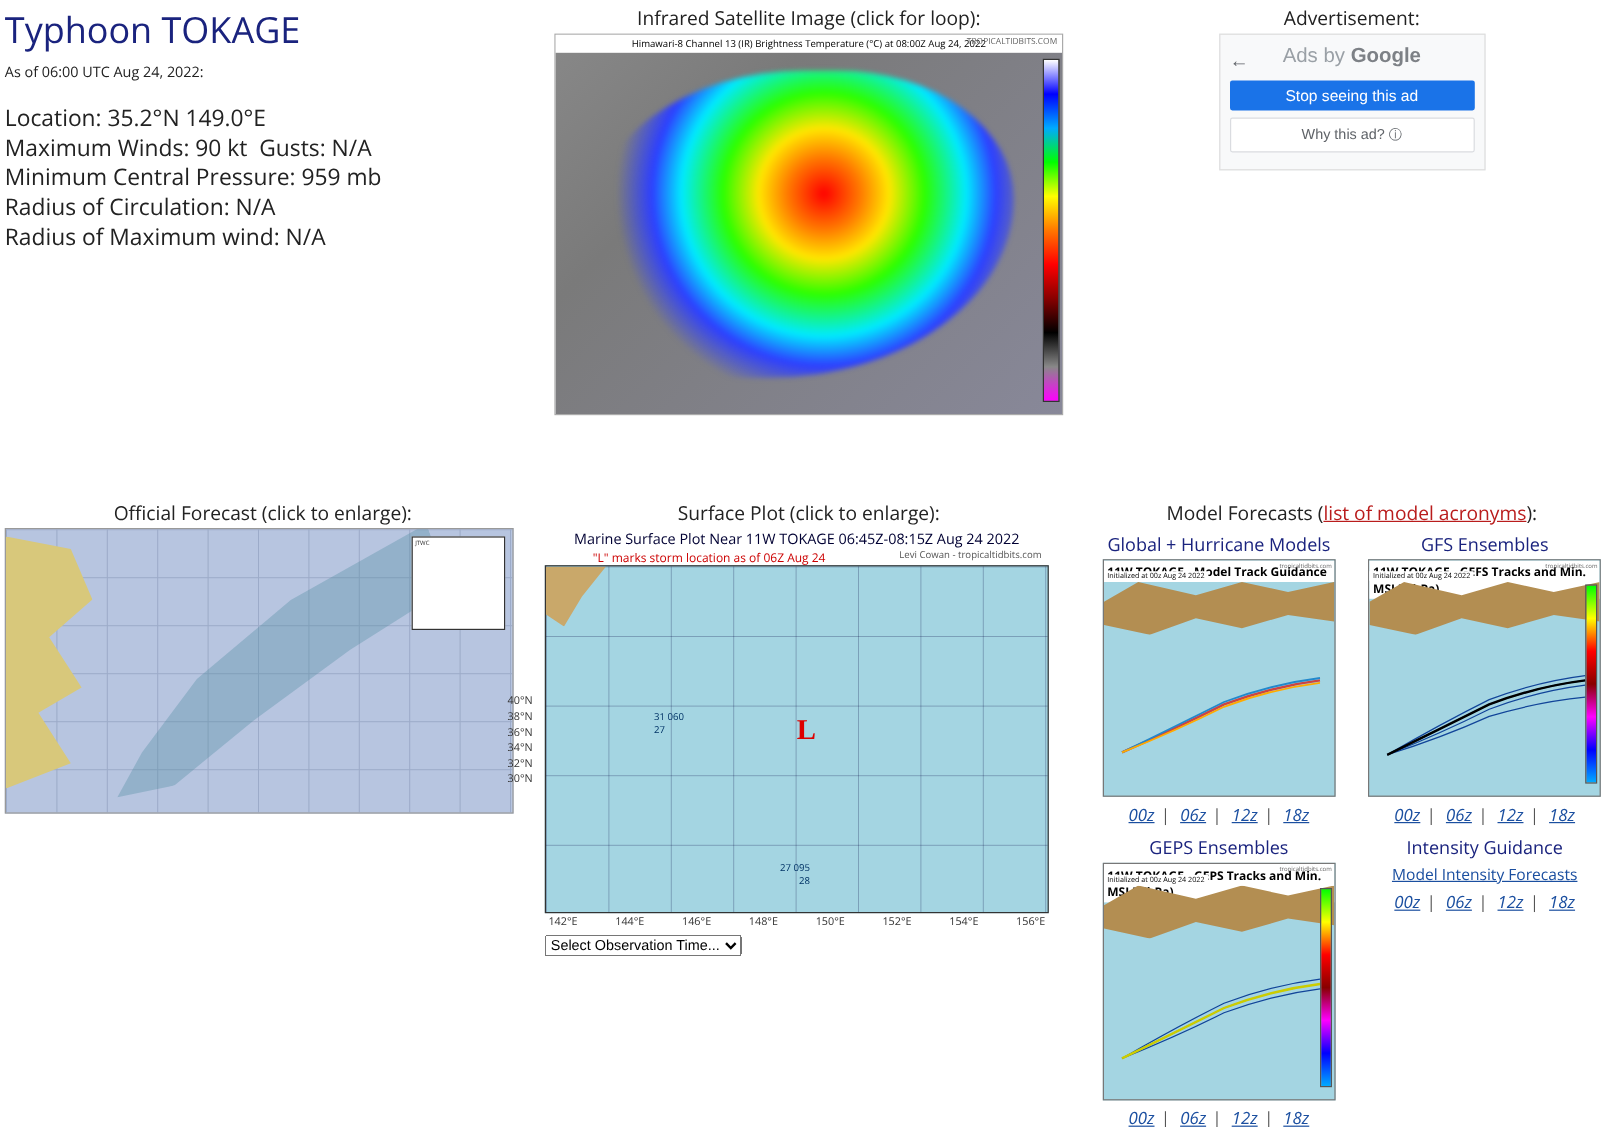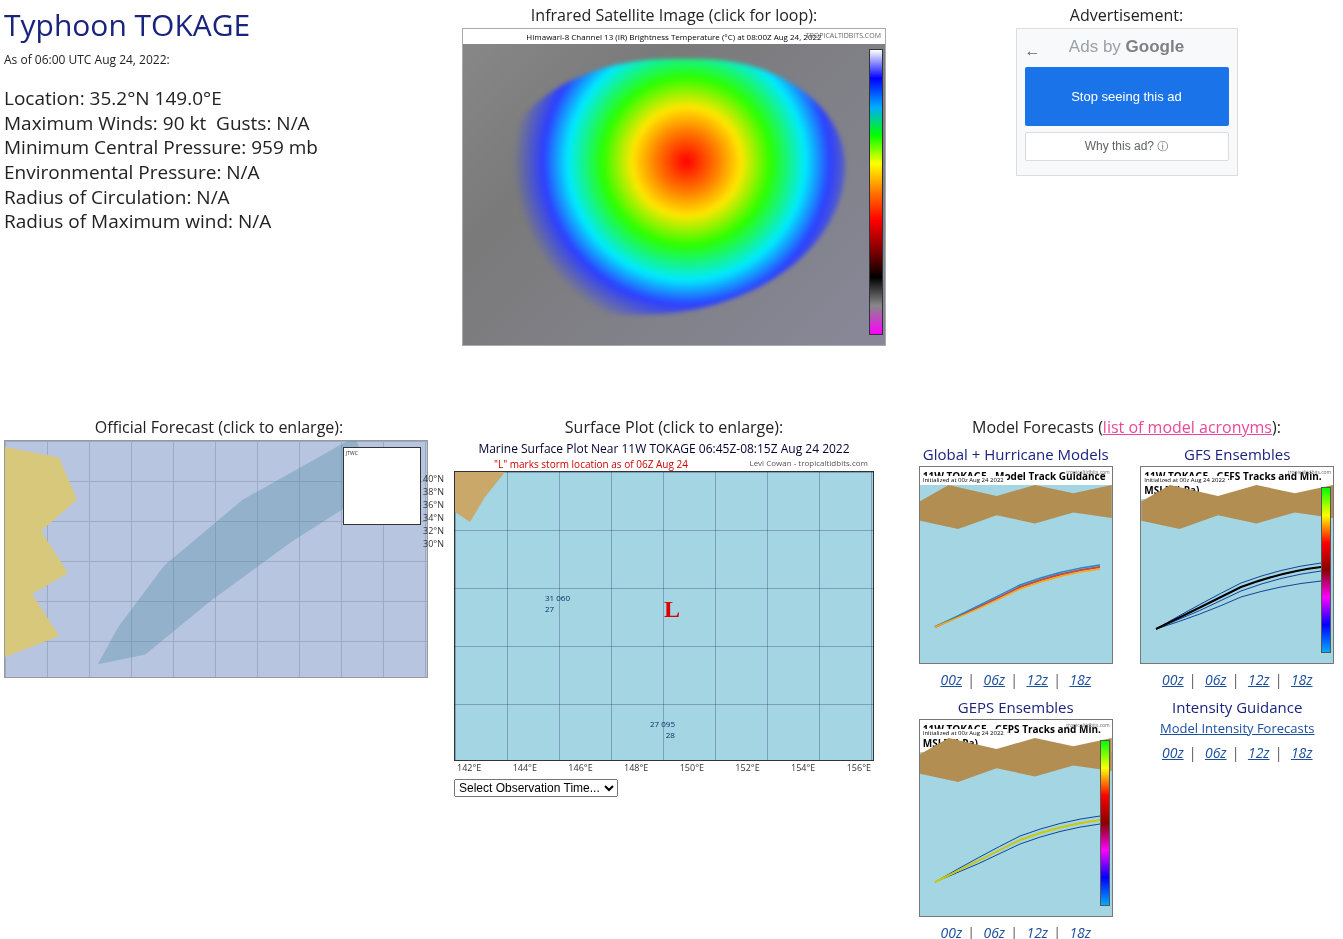--- a/index.html
+++ b/index.html
@@ -14,21 +14,21 @@
 .storm-title { color: #1a237e; font-size: 30px; font-weight: 400; margin-bottom: 6px; }
 .asof { font-size: 12px; margin-bottom: 18px; }
 .stats { font-size: 19px; line-height: 1.3; }
 .stats div { white-space: nowrap; }
 .sect-label { font-size: 16px; text-align: center; margin-bottom: 2px; }
 .ad-col .sect-label { text-align: center; }
 .ad-box { width: 222px; margin: 0 auto; border: 1px solid #ddd; background: #f8f9fa; padding: 8px 8px 14px 8px; position: relative; }
 .ad-back { position: absolute; left: 8px; top: 10px; color: #5f6368; font-size: 16px; cursor: pointer; }
 .ads-by { text-align: center; color: #9aa0a6; font-size: 17px; margin-bottom: 10px; font-family: Arial, sans-serif; }
 .ads-by strong { font-weight: 700; color: #7d8186; }
-.ad-btn-primary { width: 100%; background: #1a73e8; color: #fff; border: none; padding: 22px 0; font-size: 13px; border-radius: 2px; margin-bottom: 6px; cursor: pointer; }
+.ad-btn-primary { width: 100%; background: #1a73e8; color: #fff; border: none; padding: 5px 0; font-size: 13px; border-radius: 2px; margin-bottom: 6px; cursor: pointer; }
 .ad-btn-sec { width: 100%; background: #fff; color: #5f6368; border: 1px solid #dadce0; padding: 6px 0; font-size: 12px; border-radius: 2px; cursor: pointer; }
 .ad-info-icon { font-size: 11px; }
 .sat-img-box { text-align: center; }
 .sat-placeholder { width: 424px; height: 318px; background: linear-gradient(135deg,#888 0%,#7a7a7a 30%,#889 100%); position: relative; margin: 0 auto; cursor: pointer; border: 1px solid #aaa; }
 .sat-placeholder::before { content: ""; position: absolute; inset: 30px 40px 30px 30px; background: radial-gradient(circle at 55% 40%, #ff0000 0%, #ff7700 12%, #ffe600 22%, #2cff00 34%, #00eaff 48%, #2d3fff 58%, rgba(255,255,255,0) 70%); filter: blur(2px); border-radius: 60% 50% 70% 45%; }
 .sat-caption { position: absolute; top: 0; left: 0; right: 0; font-size: 8px; color: #000; background: #fff; padding: 2px 4px; }
 .sat-src { position: absolute; top: 0; right: 0; font-size: 7px; color: #666; padding: 2px 4px; }
 .colorbar { position: absolute; right: 2px; top: 20px; bottom: 10px; width: 14px; background: linear-gradient(#fff,#00f,#0af,#0f0,#ff0,#f70,#f00,#800,#000,#888,#f0f); border: 1px solid #333; }
 .row2 { display: grid; grid-template-columns: 430px 440px 1fr; gap: 0 20px; padding: 30px 4px 0 4px; clear: both; }
 .map-placeholder { width: 424px; height: 238px; background: #b7c5e0; position: relative; cursor: pointer; border: 1px solid #999; overflow: hidden; }
@@ -40,25 +40,25 @@
 .surface-title { font-size: 12px; text-align: center; font-weight: 400; color: #003; }
 .surface-sub { font-size: 10px; color: #c00; text-align: left; padding-left: 40px; }
 .surface-credit { font-size: 8px; text-align: right; color: #555; padding-right: 6px; }
 .surface-map { width: 420px; height: 290px; background: #a4d5e2; position: relative; border: 1px solid #333; cursor: pointer; }
 .surface-grid { position: absolute; inset: 0; background-image: linear-gradient(rgba(0,0,60,.25) 1px, transparent 1px), linear-gradient(90deg, rgba(0,0,60,.25) 1px, transparent 1px); background-size: 52px 58px; }
 .surface-land { position: absolute; left: 0; top: 0; width: 50px; height: 50px; background: #c9a86a; clip-path: polygon(0 0, 100% 0, 60% 50%, 30% 100%, 0 80%); }
 .surface-L { position: absolute; left: 50%; top: 43%; color: #d00; font-family: serif; font-size: 24px; font-weight: 700; }
 .surface-obs1 { position: absolute; left: 90px; top: 120px; font-size: 8px; color: #036; }
 .surface-obs2 { position: absolute; left: 195px; bottom: 20px; font-size: 8px; color: #036; text-align: right; }
 .axis-x { position: absolute; bottom: -14px; left: 0; right: 0; display: flex; justify-content: space-between; font-size: 9px; color: #333; padding: 0 2px; }
-.axis-y { position: absolute; left: -32px; top: 0; bottom: 0; display: flex; flex-direction: column; justify-content: flex-start; font-size: 9px; color: #333; }
+.axis-y { position: absolute; left: -32px; top: 0; bottom: 0; display: flex; flex-direction: column; justify-content: center; font-size: 9px; color: #333; }
 .obs-select { width: 164px; margin-top: 18px; font-size: 12px; }
 .models-col { }
 .model-head { text-align: center; font-size: 16px; margin-bottom: 6px; }
-.model-head a { color: #ec4899; text-decoration: underline; }
+.model-head a { color: #b91c1c; text-decoration: underline; }
 .model-grid { display: grid; grid-template-columns: 1fr 1fr; gap: 8px 18px; }
 .model-sub { text-align: center; color: #1a237e; font-size: 15px; margin-bottom: 2px; }
 .model-intensity-link { text-align: center; font-size: 13px; }
 .model-intensity-link a { color: #1b4fa0; }
 .thumb { width: 194px; height: 198px; background: #a4d5e2; border: 1px solid #777; position: relative; margin: 0 auto; cursor: pointer; overflow: hidden; }
 .thumb-title { position: absolute; top: 0; left: 0; right: 0; background: #fff; font-size: 10px; font-weight: 700; padding: 2px 3px; color: #000; }
 .thumb-sub { position: absolute; top: 9px; left: 0; font-size: 6px; padding: 0 3px; color: #000; background: #fff; }
 .thumb-credit { position: absolute; top: 0; right: 0; font-size: 5px; color: #666; padding: 2px; }
 .thumb-land { position: absolute; left: 0; top: 18px; right: 0; height: 55px; background: #b38e52; clip-path: polygon(0 30%, 15% 0, 40% 20%, 60% 0, 80% 15%, 100% 0, 100% 60%, 80% 50%, 60% 70%, 40% 55%, 20% 80%, 0 65%); }
 .thumb-track { position: absolute; left: 10px; top: 90px; width: 170px; height: 80px; }
@@ -73,21 +73,20 @@
 
 <div class="container">
 
   <div>
     <h1 class="storm-title">Typhoon TOKAGE</h1>
     <div class="asof">As of 06:00 UTC Aug 24, 2022:</div>
     <div class="stats">
       <div><span>Location:</span> <span>35.2°N 149.0°E</span></div>
       <div><span>Maximum Winds:</span> <span>90 kt</span>&nbsp;&nbsp;<span>Gusts:</span> <span>N/A</span></div>
       <div><span>Minimum Central Pressure:</span> <span>959 mb</span></div>
-      <div><span>Environmental Pressure:</span> <span>N/A</span></div>
       <div><span>Radius of Circulation:</span> <span>N/A</span></div>
       <div><span>Radius of Maximum wind:</span> <span>N/A</span></div>
     </div>
   </div>
 
   <div class="sat-img-box">
     <div class="sect-label">Infrared Satellite Image (click for loop):</div>
     <div class="sat-placeholder">
       <div class="sat-caption">Himawari-8 Channel 13 (IR) Brightness Temperature (°C) at 08:00Z Aug 24, 2022</div>
       <div class="sat-src">TROPICALTIDBITS.COM</div>

